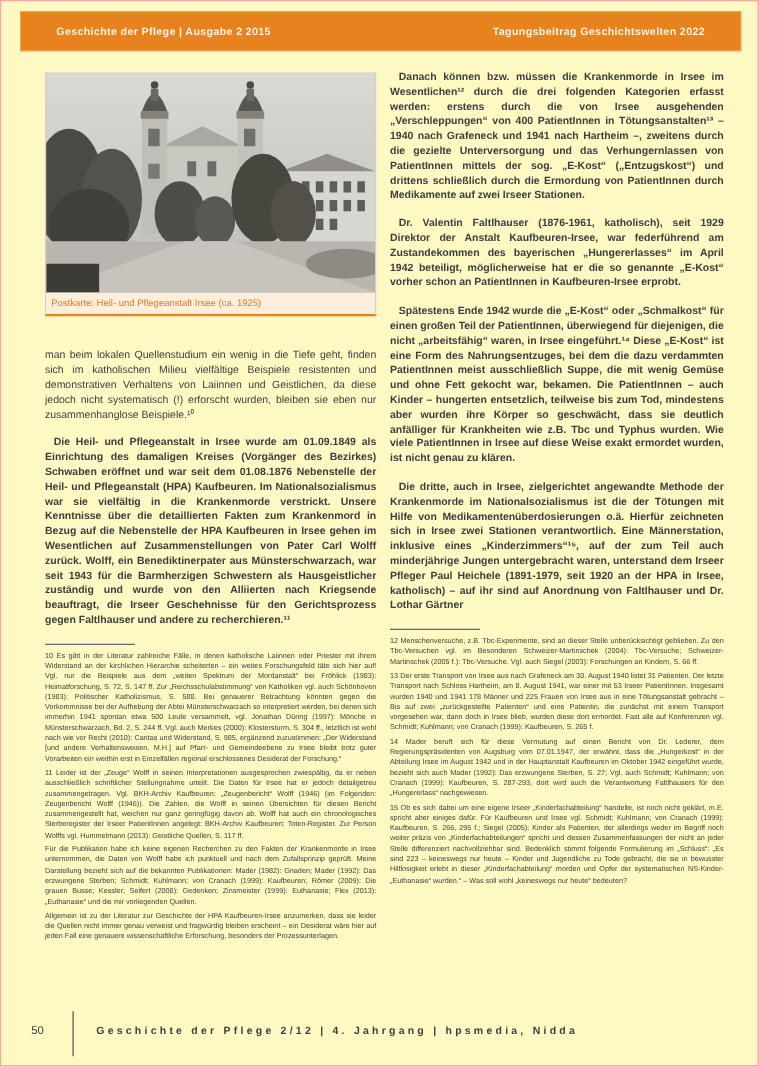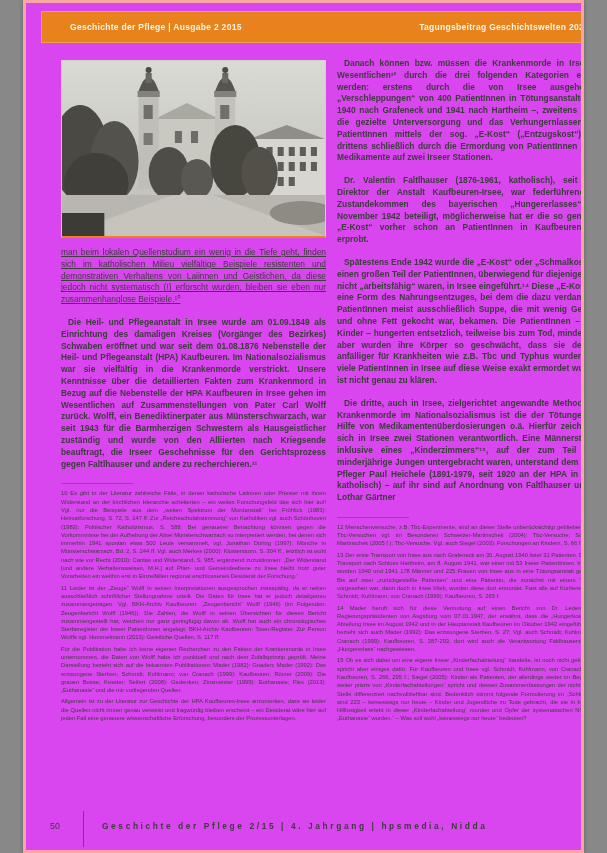--- a/index.html
+++ b/index.html
@@ -1,25 +1,25 @@
 <!DOCTYPE html>
 <html lang="de"><head>
 <meta charset="utf-8">
 <style>
   html,body{margin:0;padding:0;background:#888;}
   .page{
     position:relative;
-    width:561px;height:853px;
-    background:#d946ef;
+    width:607px;height:853px;
+    background:#fef9c3;
     margin:0 auto;
     font-family:"Liberation Sans", sans-serif;
     color:#3d3d3d;
     overflow:hidden;
     box-shadow:0 0 4px rgba(0,0,0,.3);
-    border:3px solid #fca5a5;
+    border:1px solid #fca5a5;
     box-sizing:border-box;
   }
   
   .header-bar{
     position:absolute;left:15px;top:8px;width:577px;height:32px;
     background:#e8821c;
     border:1px solid #f0a04a;
     box-sizing:border-box;
     display:flex;align-items:center;justify-content:space-between;
     padding:0 28px 0 28px;
@@ -39,21 +39,21 @@
     font-size:7.6px;padding:5px 6px 4px 4px;line-height:1.1;
     text-align:left;
   }
   
   p.body{
     margin:0 0 0 0;
     font-size:8.4px;line-height:11.8px;
     color:#3d3d3d;
   }
   p.body + p.body{margin-top:11px;}
-  .col-left p.body.first{margin-top:9px;text-decoration:underline;}
+  .col-left p.body.first{margin-top:25px;}
   p.body.indent{text-indent:7px;font-weight:bold;}
   
   .fn-sep{width:72px;border-top:1px solid #666;margin:13px 0 5px 0;}
   p.fn{
     margin:0 0 3px 0;
     font-size:5.8px;line-height:8.3px;
     color:#3f3f3f;
   }
   
   .footer{position:absolute;left:0;top:806px;width:607px;height:40px;}
@@ -134,44 +134,45 @@
           <ellipse cx="134" cy="118" rx="16" ry="20" fill="#5a5852"></ellipse>
           <ellipse cx="172" cy="100" rx="25" ry="36" fill="#47463f"></ellipse>
           <ellipse cx="196" cy="112" rx="18" ry="26" fill="#525049"></ellipse>
 
           <rect y="134" width="261" height="41" fill="#b8b6af"></rect>
           <path d="M0,175 L110,134 L150,134 L261,175 Z" fill="#c6c4bd"></path>
           <rect x="0" y="152" width="42" height="23" fill="#3c3b36"></rect>
           <ellipse cx="238" cy="152" rx="32" ry="12" fill="#8d8b84"></ellipse>
         </svg>
       </div>
+      <figcaption>Postkarte: Heil- und Pflegeanstalt Irsee (ca. 1925)</figcaption>
     </figure>
 
     <p class="body first">man beim lokalen Quellenstudium ein wenig in die Tiefe geht, finden sich im katholischen Milieu vielfältige Beispiele resistenten und demonstrativen Verhaltens von Laiinnen und Geistlichen, da diese jedoch nicht systematisch (!) erforscht wurden, bleiben sie eben nur zusammenhanglose Beispiele.¹⁰</p>
     <p class="body indent">Die Heil- und Pflegeanstalt in Irsee wurde am 01.09.1849 als Einrichtung des damaligen Kreises (Vorgänger des Bezirkes) Schwaben eröffnet und war seit dem 01.08.1876 Nebenstelle der Heil- und Pflegeanstalt (HPA) Kaufbeuren. Im Nationalsozialismus war sie vielfältig in die Krankenmorde verstrickt. Unsere Kenntnisse über die detaillierten Fakten zum Krankenmord in Bezug auf die Nebenstelle der HPA Kaufbeuren in Irsee gehen im Wesentlichen auf Zusammenstellungen von Pater Carl Wolff zurück. Wolff, ein Benediktinerpater aus Münsterschwarzach, war seit 1943 für die Barmherzigen Schwestern als Hausgeistlicher zuständig und wurde von den Alliierten nach Kriegsende beauftragt, die Irseer Geschehnisse für den Gerichtsprozess gegen Faltlhauser und andere zu recherchieren.¹¹</p>
 
     <div class="fn-sep"></div>
     <p class="fn">10 Es gibt in der Literatur zahlreiche Fälle, in denen katholische Laiinnen oder Priester mit ihrem Widerstand an der kirchlichen Hierarchie scheiterten – ein weites Forschungsfeld täte sich hier auf! Vgl. nur die Beispiele aus dem „weiten Spektrum der Mordanstalt“ bei Fröhlick (1983): Heimatforschung, S. 72, S. 147 ff. Zur „Reichsschulabstimmung“ von Katholiken vgl. auch Schönhoven (1983): Politischer Katholizismus, S. 588. Bei genauerer Betrachtung könnten gegen die Vorkommnisse bei der Aufhebung der Abtei Münsterschwarzach so interpretiert werden, bei denen sich immerhin 1941 spontan etwa 500 Leute versammelt, vgl. Jonathan Düring (1997): Mönche in Münsterschwarzach, Bd. 2, S. 244 ff. Vgl. auch Merkes (2000): Klostersturm, S. 304 ff., letztlich ist wohl nach wie vor Recht (2010): Caritas und Widerstand, S. 985, ergänzend zuzustimmen: „Der Widerstand [und andere Verhaltensweisen, M.H.] auf Pfarr- und Gemeindeebene zu Irsee bleibt trotz guter Vorarbeiten ein weithin erst in Einzelfällen regional erschlossenes Desiderat der Forschung.“</p>
     <p class="fn">11 Leider ist der „Zeuge“ Wolff in seinen Interpretationen ausgesprochen zwiespältig, da er neben ausschließlich schriftlicher Stellungnahme urteilt. Die Daten für Irsee hat er jedoch detailgetreu zusammengetragen. Vgl. BKH-Archiv Kaufbeuren: „Zeugenbericht“ Wolff (1946) (im Folgenden: Zeugenbericht Wolff (1946)). Die Zahlen, die Wolff in seinen Übersichten für diesen Bericht zusammengestellt hat, weichen nur ganz geringfügig davon ab. Wolff hat auch ein chronologisches Sterberegister der Irseer PatientInnen angelegt: BKH-Archiv Kaufbeuren: Toten-Register. Zur Person Wolffs vgl. Hummelmann (2013): Geistliche Quellen, S. 117 ff.</p>
     <p class="fn">Für die Publikation habe ich keine eigenen Recherchen zu den Fakten der Krankenmorde in Irsee unternommen, die Daten von Wolff habe ich punktuell und nach dem Zufallsprinzip geprüft. Meine Darstellung bezieht sich auf die bekannten Publikationen: Mader (1982): Gnaden; Mader (1992): Das erzwungene Sterben; Schmidt; Kuhlmann; von Cranach (1999): Kaufbeuren; Römer (2009): Die grauen Busse; Kessler; Seifert (2008): Gedenken; Zinsmeister (1999): Euthanasie; Flex (2013): „Euthanasie“ und die mir vorliegenden Quellen.</p>
     <p class="fn">Allgemein ist zu der Literatur zur Geschichte der HPA Kaufbeuren-Irsee anzumerken, dass sie leider die Quellen nicht immer genau verweist und fragwürdig bleiben erscheint – ein Desiderat wäre hier auf jeden Fall eine genauere wissenschaftliche Erforschung, besonders der Prozessunterlagen.</p>
   </div>
 
   <div class="col col-right">
     <p class="body indent" style="margin-top:0;">Danach können bzw. müssen die Krankenmorde in Irsee im Wesentlichen¹² durch die drei folgenden Kategorien erfasst werden: erstens durch die von Irsee ausgehenden „Verschleppungen“ von 400 PatientInnen in Tötungsanstalten¹³ – 1940 nach Grafeneck und 1941 nach Hartheim –, zweitens durch die gezielte Unterversorgung und das Verhungernlassen von PatientInnen mittels der sog. „E-Kost“ („Entzugskost“) und drittens schließlich durch die Ermordung von PatientInnen durch Medikamente auf zwei Irseer Stationen.</p>
-    <p class="body indent">Dr. Valentin Faltlhauser (1876-1961, katholisch), seit 1929 Direktor der Anstalt Kaufbeuren-Irsee, war federführend am Zustandekommen des bayerischen „Hungererlasses“ im November 1942 beteiligt, möglicherweise hat er die so genannte „E-Kost“ vorher schon an PatientInnen in Kaufbeuren-Irsee erprobt.</p>
+    <p class="body indent">Dr. Valentin Faltlhauser (1876-1961, katholisch), seit 1929 Direktor der Anstalt Kaufbeuren-Irsee, war federführend am Zustandekommen des bayerischen „Hungererlasses“ im April 1942 beteiligt, möglicherweise hat er die so genannte „E-Kost“ vorher schon an PatientInnen in Kaufbeuren-Irsee erprobt.</p>
     <p class="body indent">Spätestens Ende 1942 wurde die „E-Kost“ oder „Schmalkost“ für einen großen Teil der PatientInnen, überwiegend für diejenigen, die nicht „arbeitsfähig“ waren, in Irsee eingeführt.¹⁴ Diese „E-Kost“ ist eine Form des Nahrungsentzuges, bei dem die dazu verdammten PatientInnen meist ausschließlich Suppe, die mit wenig Gemüse und ohne Fett gekocht war, bekamen. Die PatientInnen – auch Kinder – hungerten entsetzlich, teilweise bis zum Tod, mindestens aber wurden ihre Körper so geschwächt, dass sie deutlich anfälliger für Krankheiten wie z.B. Tbc und Typhus wurden. Wie viele PatientInnen in Irsee auf diese Weise exakt ermordet wurden, ist nicht genau zu klären.</p>
     <p class="body indent">Die dritte, auch in Irsee, zielgerichtet angewandte Methode der Krankenmorde im Nationalsozialismus ist die der Tötungen mit Hilfe von Medikamentenüberdosierungen o.ä. Hierfür zeichneten sich in Irsee zwei Stationen verantwortlich. Eine Männerstation, inklusive eines „Kinderzimmers“¹⁵, auf der zum Teil auch minderjährige Jungen untergebracht waren, unterstand dem Irseer Pfleger Paul Heichele (1891-1979, seit 1920 an der HPA in Irsee, katholisch) – auf ihr sind auf Anordnung von Faltlhauser und Dr. Lothar Gärtner</p>
 
     <div class="fn-sep"></div>
     <p class="fn">12 Menschenversuche, z.B. Tbc-Experimente, sind an dieser Stelle unberücksichtigt geblieben. Zu den Tbc-Versuchen vgl. im Besonderen Schweizer-Martinschek (2004): Tbc-Versuche; Schweizer-Martinschek (2005 f.): Tbc-Versuche. Vgl. auch Siegel (2003): Forschungen an Kindern, S. 66 ff.</p>
     <p class="fn">13 Der erste Transport von Irsee aus nach Grafeneck am 30. August 1940 listet 31 Patienten. Der letzte Transport nach Schloss Hartheim, am 8. August 1941, war einer mit 53 Irseer PatientInnen. Insgesamt wurden 1940 und 1941 178 Männer und 225 Frauen von Irsee aus in eine Tötungsanstalt gebracht – Bis auf zwei „zurückgestellte Patienten“ und eine Patientin, die zunächst mit einem Transport vorgesehen war, dann doch in Irsee blieb, wurden diese dort ermordet. Fast alle auf Konferenzen vgl. Schmidt; Kuhlmann; von Cranach (1999): Kaufbeuren, S. 265 f.</p>
     <p class="fn">14 Mader beruft sich für diese Vermutung auf einen Bericht von Dr. Lederer, dem Regierungspräsidenten von Augsburg vom 07.01.1947, der erwähnt, dass die „Hungerkost“ in der Abteilung Irsee im August 1942 und in der Hauptanstalt Kaufbeuren im Oktober 1942 eingeführt wurde, bezieht sich auch Mader (1992): Das erzwungene Sterben, S. 27; Vgl. auch Schmidt; Kuhlmann; von Cranach (1999): Kaufbeuren, S. 287-293, dort wird auch die Verantwortung Faltlhausers für den „Hungererlass“ nachgewiesen.</p>
     <p class="fn">15 Ob es sich dabei um eine eigene Irseer „Kinderfachabteilung“ handelte, ist noch nicht geklärt, m.E. spricht aber einiges dafür. Für Kaufbeuren und Irsee vgl. Schmidt; Kuhlmann; von Cranach (1999): Kaufbeuren, S. 266, 295 f.; Siegel (2005): Kinder als Patienten, der allerdings weder im Begriff noch weiter präzis von „Kinderfachabteilungen“ spricht und dessen Zusammenfassungen der nicht an jeder Stelle differenziert nachvollziehbar sind. Bedenklich stimmt folgende Formulierung im „Schluss“: „Es sind 223 – keineswegs nur heute – Kinder und Jugendliche zu Tode gebracht, die sie in bewusster Hilflosigkeit erlebt in dieser „Kinderfachabteilung“ morden und Opfer der systematischen NS-Kinder-„Euthanasie“ wurden.“ – Was soll wohl „keineswegs nur heute“ bedeuten?</p>
   </div>
 
   <div class="footer">
     <span class="pagenum">50</span>
     <span class="footer-divider"></span>
-    <span class="footer-text">Geschichte der Pflege 2/15 | 4. Jahrgang | hpsmedia, Nidda</span>
+    <span class="footer-text">Geschichte der Pflege 2/12 | 4. Jahrgang | hpsmedia, Nidda</span>
   </div>
 
 </div>
 
 </body></html>

